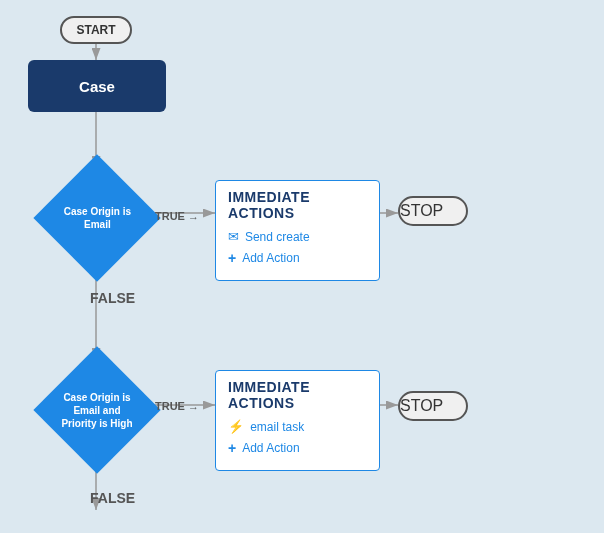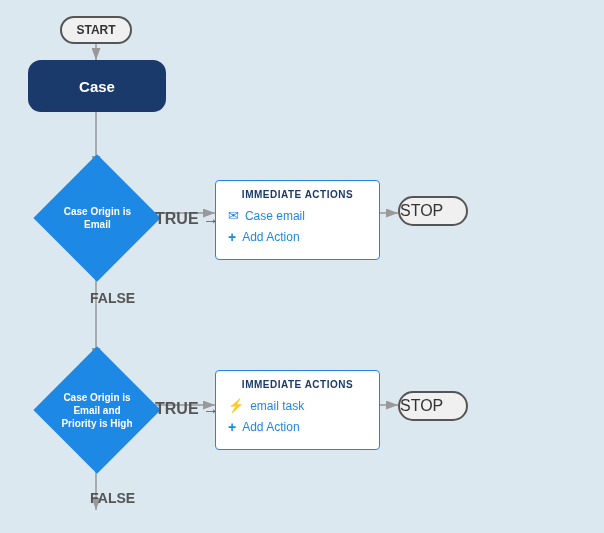--- a/index.html
+++ b/index.html
@@ -43,21 +43,21 @@
       left: 28px;
       width: 138px;
       height: 52px;
       background: #1a3a6b;
       color: white;
       display: flex;
       align-items: center;
       justify-content: center;
       font-size: 15px;
       font-weight: bold;
-      border-radius: 13px;
+      border-radius: 6px;
     }
 
     
     .diamond-wrapper {
       position: absolute;
       width: 100px;
       height: 100px;
       display: flex;
       align-items: center;
       justify-content: center;
@@ -90,21 +90,21 @@
     }
 
     .diamond-2 {
       top: 360px;
       left: 47px;
     }
 
     
     .label-true {
       position: absolute;
-      font-size: 16px;
+      font-size: 11px;
       font-weight: bold;
       color: #555;
     }
 
     .label-false {
       position: absolute;
       font-size: 14px;
       font-weight: bold;
       color: #555;
     }
@@ -118,24 +118,23 @@
     .actions-panel {
       position: absolute;
       background: white;
       border: 1.5px solid #1e88e5;
       border-radius: 4px;
       width: 165px;
       padding: 8px 12px;
     }
 
     .actions-panel-title {
-      font-size: 10px;
+      font-size: 14px;
       font-weight: bold;
       color: #1a3a6b;
-      text-align: center;
       margin-bottom: 8px;
       letter-spacing: 0.5px;
     }
 
     .action-item {
       display: flex;
       align-items: center;
       font-size: 12px;
       color: #1e88e5;
       margin-bottom: 6px;
@@ -233,21 +232,21 @@
   </div>
 
   <div class="label-false false-1">
     <span>FALSE</span>
   </div>
 
   <div class="actions-panel panel-1">
     <div class="actions-panel-title">IMMEDIATE ACTIONS</div>
     <div class="action-item">
       <span class="action-icon">✉</span>
-      <span>Case email</span>
+      <span>Send create</span>
     </div>
     <div class="action-item add-action">
       <span style="font-size:14px;font-weight:bold;">+</span>
       <span>Add Action</span>
     </div>
   </div>
 
   <div class="stop-node stop-1">
     <span>STOP</span>
   </div>

